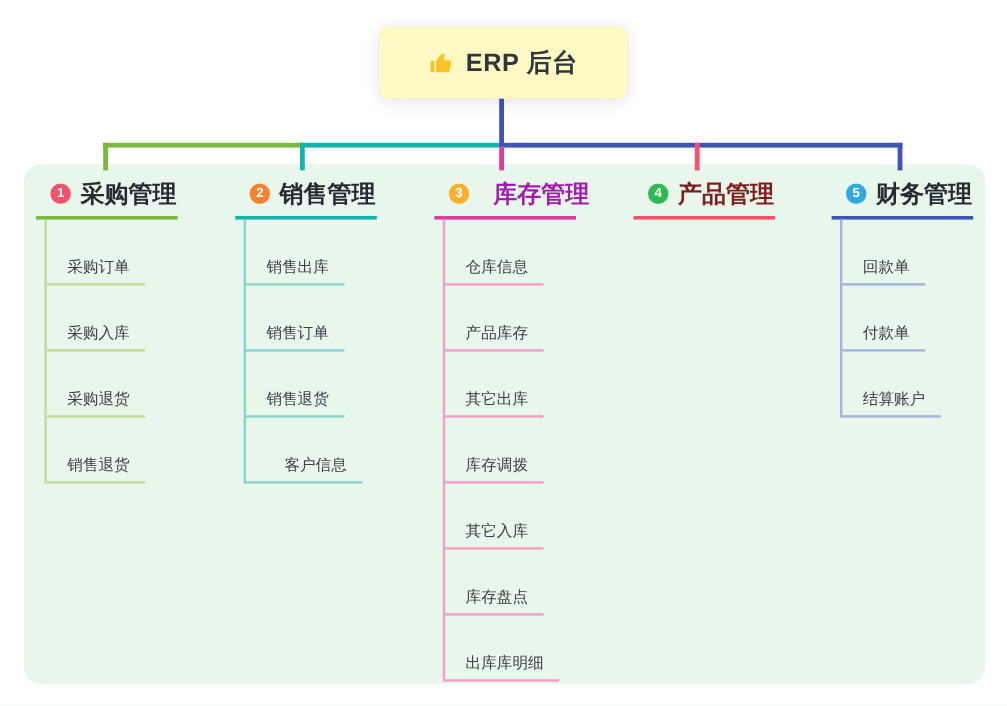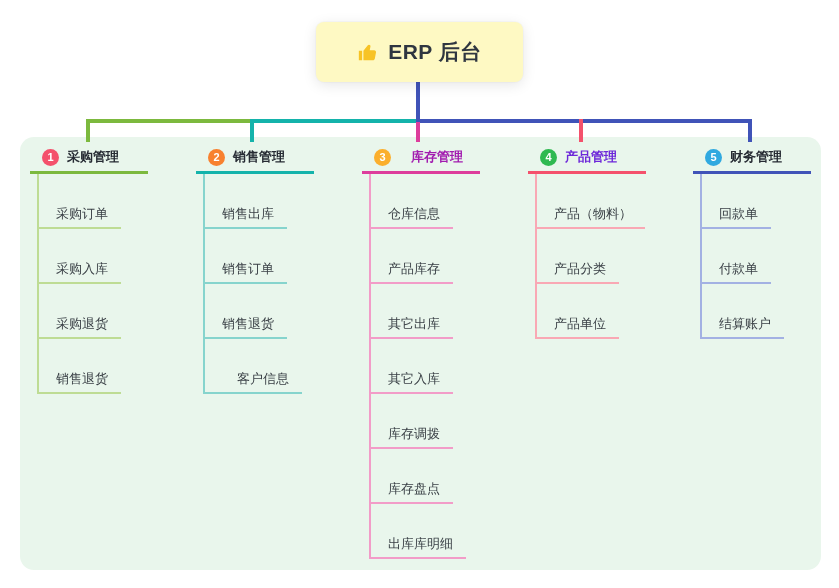--- a/index.html
+++ b/index.html
@@ -29,21 +29,21 @@
   .branch{position:absolute;top:146px;width:150px;}
   .branch-header{
     display:flex;align-items:center;width:118px;
     padding:2px 0 5px 0;border-bottom:3px solid;cursor:default;
   }
   .badge{
     width:17px;height:17px;border-radius:50%;margin-left:12px;margin-right:8px;
     color:#fff;font-size:11px;font-weight:bold;line-height:17px;text-align:center;
     flex:0 0 17px;
   }
-  .branch-title{font-size:13px;font-weight:600;white-space:nowrap;}
+  .branch-title{font-size:20px;font-weight:600;white-space:nowrap;}
   .children{margin-left:7px;border-left:2px solid;}
   .child{
     display:table;white-space:nowrap;
     padding:31px 13px 5px 17px;line-height:17px;font-size:13px;
     border-bottom:2px solid;color:#3a4046;
   }
 </style>
 </head>
 <body>
 
@@ -97,35 +97,30 @@
       </div>
       <div class="branch" style="left: 362px;">
         <div class="branch-header" style="border-bottom-color: rgb(221, 61, 156);">
           <span class="badge" style="background: rgb(251, 175, 45);">3</span>
           <span class="branch-title" style="color: #a21caf; margin-left: 12px;">库存管理</span>
         </div>
         <div class="children" style="border-left-color: rgb(242, 156, 200);">
           <div class="child" style="border-bottom-color: rgb(242, 156, 200); text-align: right;">仓库信息</div>
           <div class="child" style="border-bottom-color: rgb(242, 156, 200);">产品库存</div>
           <div class="child" style="border-bottom-color: rgb(242, 156, 200);">其它出库</div>
+          <div class="child" style="border-bottom-color: rgb(242, 156, 200);">库存调拨</div>
           <div class="child" style="border-bottom-color: rgb(242, 156, 200);">其它入库</div>
-          <div class="child" style="border-bottom-color: rgb(242, 156, 200);">库存调拨</div>
           <div class="child" style="border-bottom-color: rgb(242, 156, 200);">库存盘点</div>
           <div class="child" style="border-bottom-color: rgb(242, 156, 200);">出库库明细</div>
         </div>
       </div>
       <div class="branch" style="left: 528px;">
         <div class="branch-header" style="border-bottom-color: rgb(244, 81, 108);">
           <span class="badge" style="background: rgb(47, 185, 81);">4</span>
-          <span class="branch-title" style="color: #6d28d9; font-family: Liberation Mono, monospace;">产品管理</span>
-        </div>
-        <div class="children" style="border-left-color: rgb(249, 168, 180);">
-          <div class="child" style="border-bottom-color: rgb(249, 168, 180);">产品（物料）</div>
-          <div class="child" style="border-bottom-color: rgb(249, 168, 180);">产品分类</div>
-          <div class="child" style="border-bottom-color: rgb(249, 168, 180);">产品单位</div>
+          <span class="branch-title" style="color: #7f1d1d; font-family: Liberation Mono, monospace;">产品管理</span>
         </div>
       </div>
       <div class="branch" style="left: 693px;">
         <div class="branch-header" style="border-bottom-color: rgb(64, 83, 184);">
           <span class="badge" style="background: rgb(48, 169, 224);">5</span>
           <span class="branch-title" style="color: rgb(38, 43, 51);">财务管理</span>
         </div>
         <div class="children" style="border-left-color: rgb(163, 177, 227);">
           <div class="child" style="border-bottom-color: rgb(163, 177, 227);">回款单</div>
           <div class="child" style="border-bottom-color: rgb(163, 177, 227);">付款单</div>

